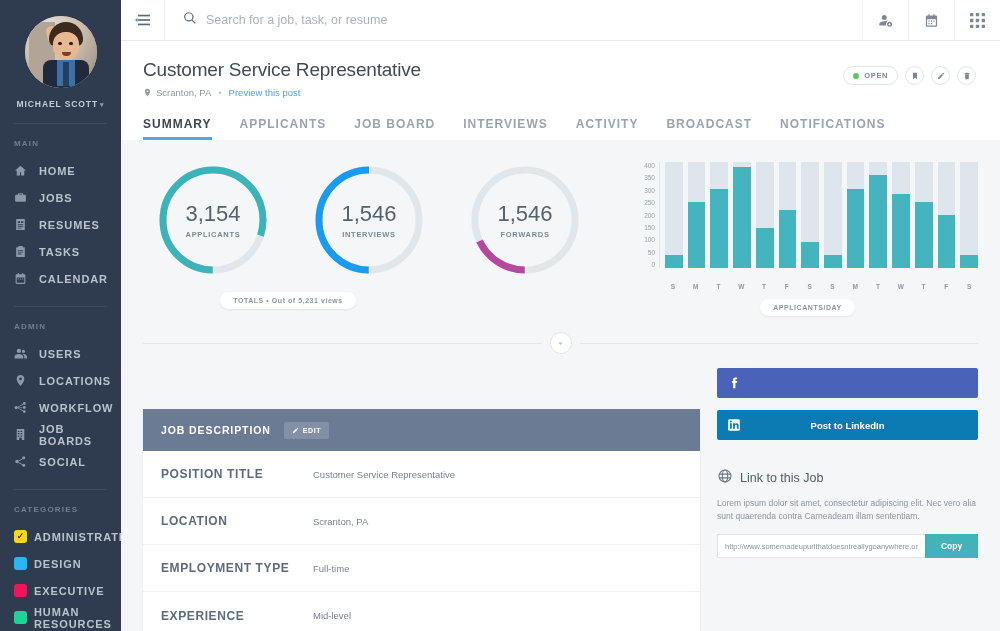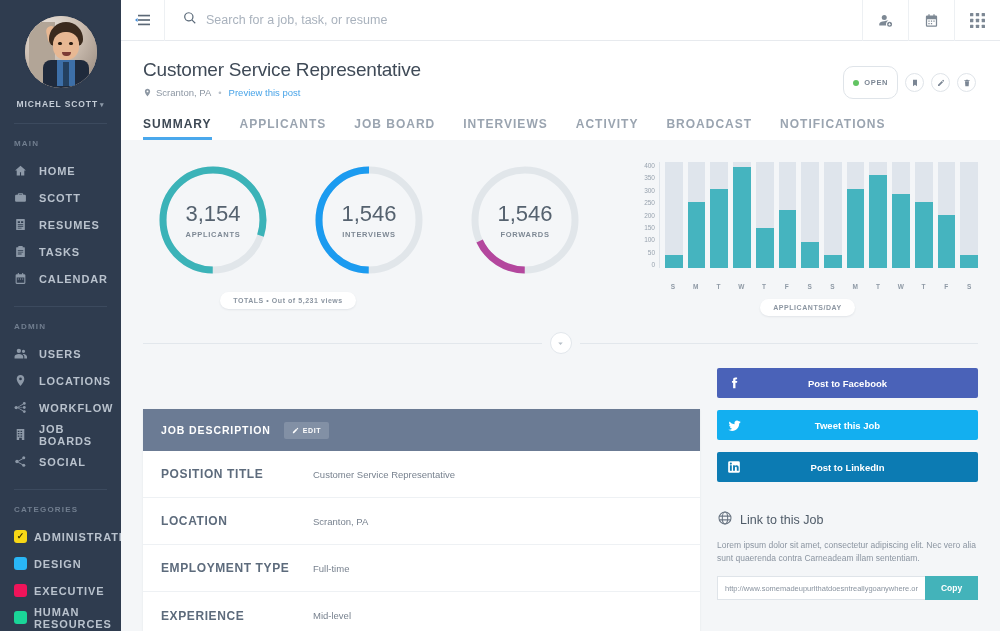--- a/index.html
+++ b/index.html
@@ -97,21 +97,21 @@
 
   .page-head { background: #fff; padding: 18px 24px 0 22px; position: relative; }
   .page-title { font-size: 19px; color: #3f4a57; font-weight: normal; letter-spacing: -0.2px; }
   .page-sub { display: flex; align-items: center; margin-top: 6px; font-size: 9.5px; color: #8d97a3; }
   .page-sub .pin { margin-right: 4px; display:flex; }
   .page-sub .dot-sep { margin: 0 7px; color: #b9c1ca; }
   .page-sub a { color: #49a4e8; text-decoration: none; cursor: pointer; }
 
   .head-actions { position: absolute; right: 24px; top: 25px; display: flex; align-items: center; gap: 7px; }
   .pill {
-    height: 33px; border: 1px solid #dfe4e9; border-radius: 10px; background:#fff;
+    height: 19px; border: 1px solid #dfe4e9; border-radius: 10px; background:#fff;
     display: flex; align-items: center; padding: 0 9px; cursor: pointer; justify-content: center;
   }
   .pill .gdot { width: 6px; height: 6px; border-radius: 50%; background: #62c462; margin-right: 5px; }
   .pill .ptxt { font-size: 7.5px; letter-spacing: .6px; font-weight: bold; color: #7b8694; }
   .icon-btn {
     width: 19px; height: 19px; border: 1px solid #dfe4e9; border-radius: 10px; background:#fff;
     display: flex; align-items: center; justify-content: center; cursor: pointer;
   }
 
   .tabs { background: #fff; display: flex; padding: 0 22px; margin-top: 19px; }
@@ -248,21 +248,21 @@
           </svg>
         </span>
       <span class="nav-label">HOME</span>
     </div>
     <div class="nav-item">
       <span class="nav-icon">
           <svg width="13" height="13" viewBox="0 0 24 24">
             <path d="M9 4h6a2 2 0 0 1 2 2v1h3a2 2 0 0 1 2 2v9a2 2 0 0 1-2 2H4a2 2 0 0 1-2-2V9a2 2 0 0 1 2-2h3V6a2 2 0 0 1 2-2zm0 3h6V6H9z"></path>
           </svg>
         </span>
-      <span class="nav-label">SCOTT</span>
+      <span class="nav-label">JOBS</span>
     </div>
     <div class="nav-item">
       <span class="nav-icon">
           <svg width="13" height="13" viewBox="0 0 24 24">
             <path d="M5 2h14a1 1 0 0 1 1 1v18a1 1 0 0 1-1 1H5a1 1 0 0 1-1-1V3a1 1 0 0 1 1-1zm2 4v3h4V6zm0 5v1.6h10V11zm0 3.4V16h10v-1.6zm0 3.4v1.6h7V17.8zM13 6v3h4V6z"></path>
           </svg>
         </span>
       <span class="nav-label">RESUMES</span>
     </div>
     <div class="nav-item">
@@ -621,29 +621,20 @@
           </div>
         </div>
 
         <div class="right-col">
           <div class="social-btn" style="background:#4a62b8">
             <span class="social-ico">
               <svg width="14" height="14" viewBox="0 0 24 24" fill="#fff">
                   <path d="M14.5 8.4V6.8c0-.8.2-1.2 1.3-1.2h1.5V2.4h-2.6c-3.1 0-4.2 1.5-4.2 4v2h-2v3.2h2V21h4v-9.4h2.7l.4-3.2z"></path>
                 </svg>
             </span>
-            <span class="social-lbl">Post to Facebook</span>
-          </div>
-          <div class="social-btn" style="background:#13aff0">
-            <span class="social-ico">
-              <svg width="15" height="15" viewBox="0 0 24 24" fill="#fff">
-                  <path d="M22 5.9a8 8 0 0 1-2.3.6 4 4 0 0 0 1.8-2.2 8 8 0 0 1-2.6 1A4 4 0 0 0 12 8.9c0 .3 0 .6.1.9A11.4 11.4 0 0 1 3.8 5.6a4 4 0 0 0 1.2 5.3 4 4 0 0 1-1.8-.5 4 4 0 0 0 3.2 3.9 4 4 0 0 1-1.8.1 4 4 0 0 0 3.7 2.8A8 8 0 0 1 2 18.8a11.3 11.3 0 0 0 6.1 1.8c7.4 0 11.4-6.1 11.4-11.4v-.5A8 8 0 0 0 22 5.9z"></path>
-                </svg>
-            </span>
-            <span class="social-lbl">Tweet this Job</span>
           </div>
           <div class="social-btn" style="background:#0c7bb3">
             <span class="social-ico">
               <svg width="14" height="14" viewBox="0 0 24 24">
                   <rect x="2" y="2" width="20" height="20" rx="2.5" fill="#fff"></rect>
                   <rect x="5" y="9" width="3.2" height="9.5" fill="#0c7bb3"></rect>
                   <circle cx="6.6" cy="6.2" r="1.8" fill="#0c7bb3"></circle>
                   <path d="M10.4 9h3v1.3a3.3 3.3 0 0 1 3-1.5c2.2 0 3.6 1.3 3.6 4v5.7h-3.2v-5c0-1.3-.5-2-1.6-2-1 0-1.6.7-1.6 2v5h-3.2z" fill="#0c7bb3"></path>
                 </svg>
             </span>

